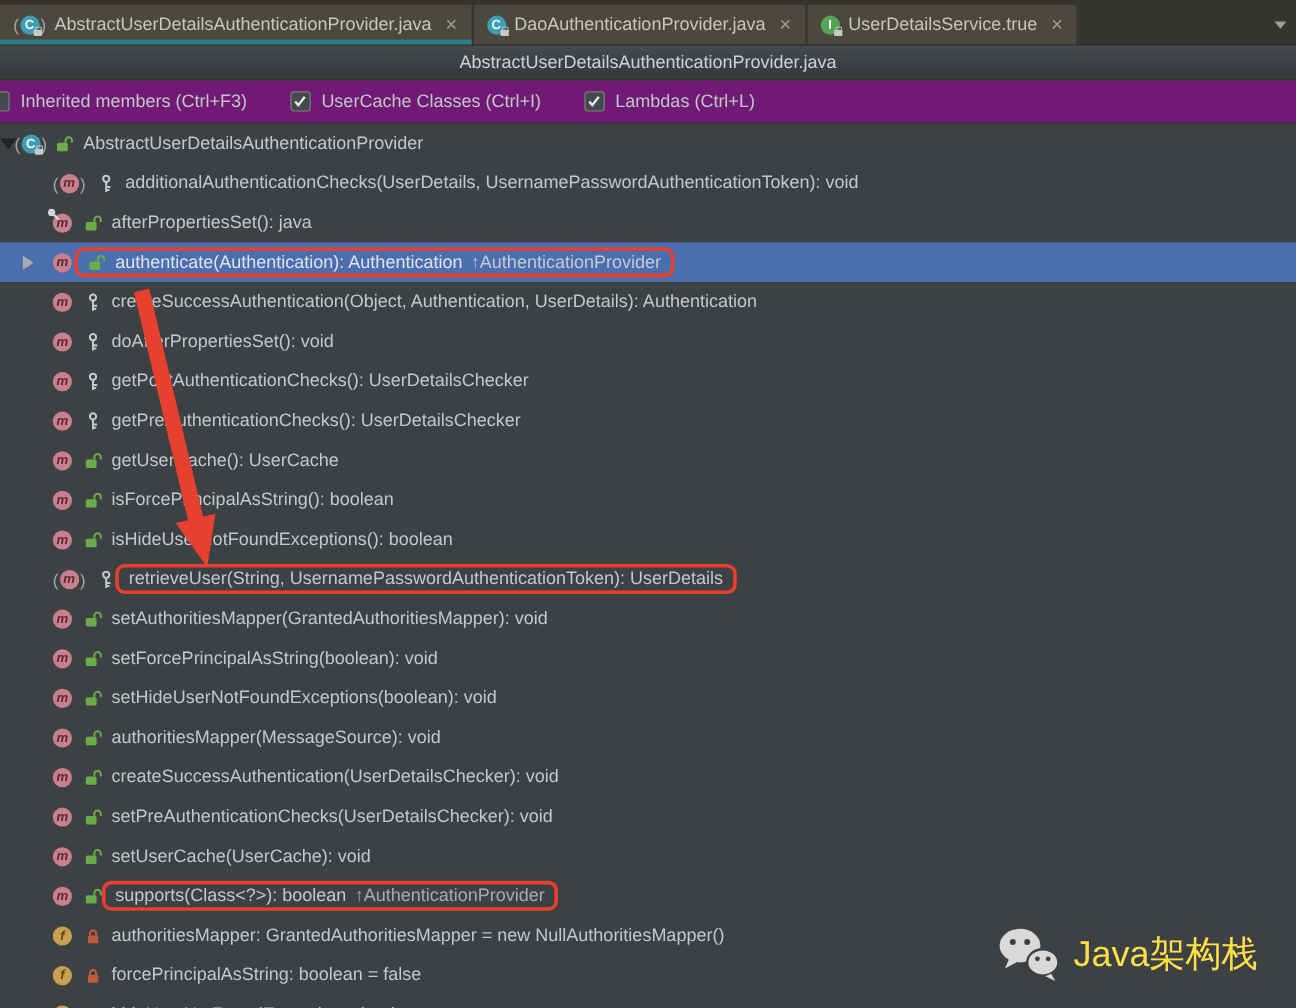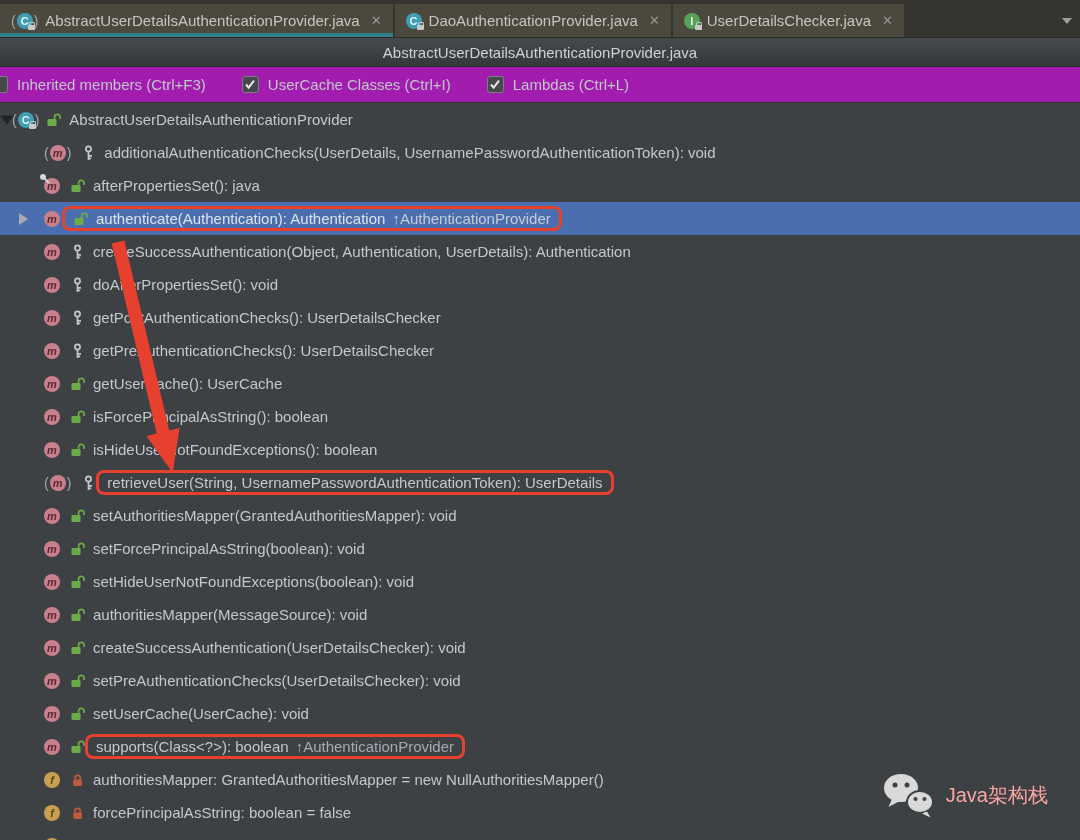--- a/index.html
+++ b/index.html
@@ -38,21 +38,21 @@
            height:4px; border:1.2px solid #c9c9c9; border-bottom:none;
            border-radius:2px 2px 0 0; }
   .pin { position:absolute; top:-5px; left:-5px; }
 
   
   .titlebar { height:29px; background:linear-gradient(#474a4c,#353839);
          border-bottom:1px solid #2c2e30; display:flex; align-items:center;
          justify-content:center; color:#ced2d5; font-size:15px; }
 
   
-  .filterbar { height:36px; background:#a21caf; border-bottom:1px solid #303335;
+  .filterbar { height:36px; background:#701a75; border-bottom:1px solid #303335;
          display:flex; align-items:center; padding-left:0; overflow:hidden; }
   .fgroup { display:flex; align-items:center; gap:9px; margin-right:36px;
          color:#c2c6c9; font-size:15px; white-space:nowrap; }
   .cbox { width:17px; height:17px; flex:none; background:#45494c;
          border:1.5px solid #7b8083; border-radius:3px; display:flex;
          align-items:center; justify-content:center; }
   .fgroup.clipped .cbox { margin-left:-9px; }
 
   
   .list { position:relative; height:737px; background:#3d4143; }
@@ -72,21 +72,21 @@
          border-top:9px solid #222426; border-bottom:none; }
   .redbox { display:inline-flex; align-items:center; border:3px solid #e8402f;
          border-radius:8px; padding:1px 8px; margin-left:-8px; }
   .redbox .vis { margin-right:8px; }
   .inherit { color:#a4abb2; margin-left:7px; }
   .row.selected .inherit { color:#c3cbd6; }
 
   
   .overlay { position:absolute; left:0; top:0; pointer-events:none; }
   .watermark { position:absolute; right:32px; bottom:22px; display:flex;
-         align-items:center; gap:10px; color:#fca5a5; font-size:20px; }
+         align-items:center; gap:10px; color:#fde047; font-size:30px; }
 </style>
 </head>
 <body>
 
 <div class="screen">
 
   <div class="tabbar">
 
     <div class="tab active">
         <span class="tico abs">
@@ -99,21 +99,21 @@
         <span class="tico">
           <span class="circ c-class">C<span class="mlock"></span></span>
         </span>
         <span>DaoAuthenticationProvider.java</span>
         <span class="close">✕</span>
       </div>
       <div class="tab">
         <span class="tico">
           <span class="circ c-iface">I<span class="mlock"></span></span>
         </span>
-        <span>UserDetailsChecker.java</span>
+        <span>UserDetailsService.true</span>
         <span class="close">✕</span>
       </div>
       <span class="tab-spacer"></span>
     <span class="tab-dd">
       <span class="tri-down"></span>
     </span>
   </div>
 
   <div class="titlebar">
     <span>AbstractUserDetailsAuthenticationProvider.java</span>

